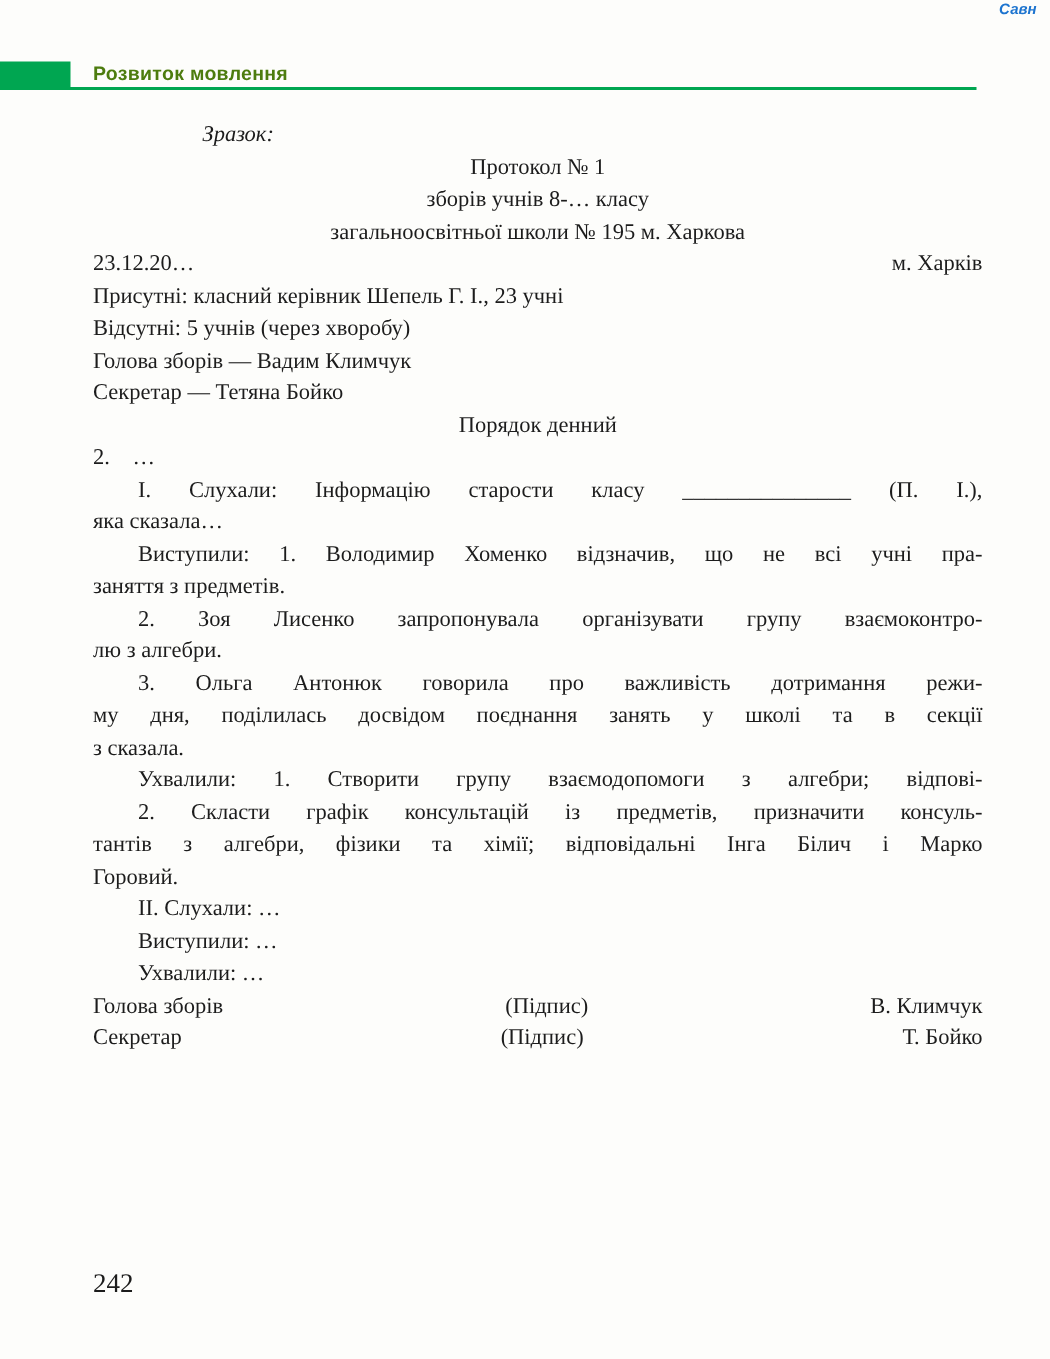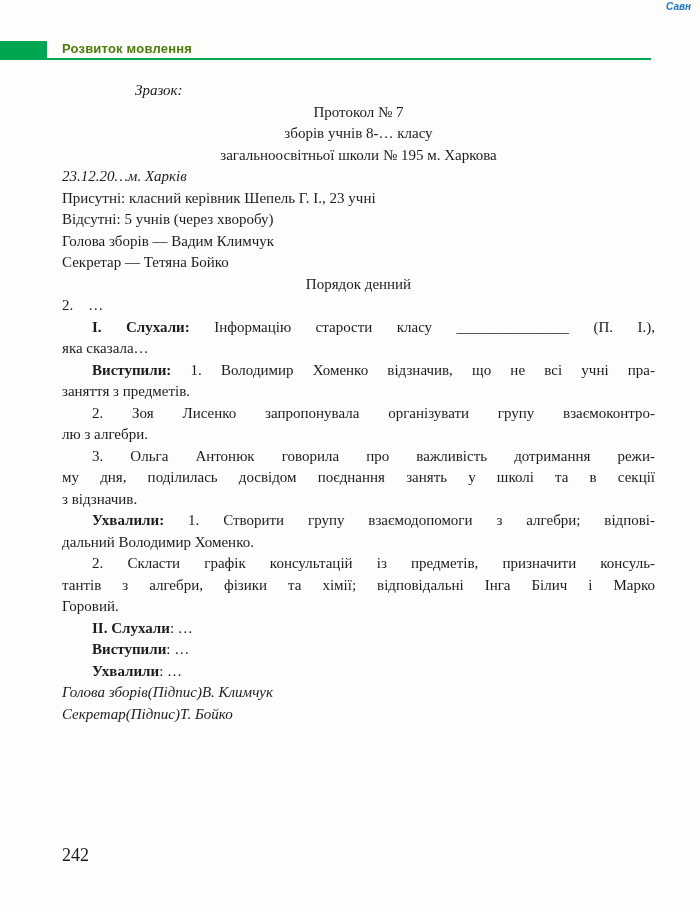--- a/index.html
+++ b/index.html
@@ -23,66 +23,65 @@
   }
   
   #doc{
     position:absolute;left:62px;top:80px;width:593px;
     font-size:15px;line-height:21.5px;
   }
   .line{min-height:21.5px;}
   .a-left{text-align:left;}
   .a-center{text-align:center;}
   .a-justify{text-align:justify;text-align-last:justify;}
-  .a-split{display:flex;font-style:italic;}
+  .a-split{display:flex;justify-content:space-between;}
   .ind{padding-left:30px;}
   .k-sample{padding-left:73px;font-style:italic;}
-  .b{font-weight:bold;}
+  .b{font-weight:normal;}
   .i{font-style:italic;}
   
   .page-num{
     position:absolute;left:62px;top:845px;font-size:18px;
   }
 </style>
 </head>
 <body>
 
 <div id="page">
   <div class="hdr-square" style="background: rgb(0, 166, 81);"></div>
   <div class="hdr-rule" style="background: rgb(0, 166, 81);"></div>
   <div class="hdr-label" style="color: #4d7c0f;">Розвиток мовлення</div>
 
   <div class="watermark">Савн</div>
 
   <div id="doc">
       <div class="line a-left k-sample"><span class="i">Зразок:</span></div>
-      <div class="line a-center"><span>Протокол № 7</span></div>
+      <div class="line a-center"><span>Протокол № 1</span></div>
       <div class="line a-center"><span>зборів учнів 8-… класу</span></div>
       <div class="line a-center"><span>загальноосвітньої школи № 195 м. Харкова</span></div>
       <div class="line a-split">
         <span>23.12.20…</span>
         <span>м. Харків</span>
       </div>
       <div class="line a-left"><span>Присутні: класний керівник Шепель Г. І., 23 учні</span></div>
       <div class="line a-left"><span>Відсутні: 5 учнів (через хворобу)</span></div>
       <div class="line a-left"><span>Голова зборів — Вадим Климчук</span></div>
       <div class="line a-left"><span>Секретар — Тетяна Бойко</span></div>
       <div class="line a-center"><span>Порядок денний</span></div>
       <div class="line a-left"><span>2.  …</span></div>
       <div class="line a-justify ind"><span class="b">І. Слухали:</span><span> Інформацію старости класу _______________ (П. І.),</span></div>
       <div class="line a-left"><span>яка сказала…</span></div>
       <div class="line a-justify ind"><span class="b">Виступили:</span><span> 1. Володимир Хоменко відзначив, що не всі учні пра-</span></div>
       <div class="line a-left"><span>заняття з предметів.</span></div>
       <div class="line a-justify ind"><span>2. Зоя Лисенко запропонувала організувати групу взаємоконтро-</span></div>
       <div class="line a-left"><span>лю з алгебри.</span></div>
       <div class="line a-justify ind"><span>3. Ольга Антонюк говорила про важливість дотримання режи-</span></div>
       <div class="line a-justify"><span>му дня, поділилась досвідом поєднання занять у школі та в секції</span></div>
-      <div class="line a-left"><span>з відзначив.</span></div>
+      <div class="line a-left"><span>з сказала.</span></div>
       <div class="line a-justify ind"><span class="b">Ухвалили:</span><span> 1. Створити групу взаємодопомоги з алгебри; відпові-</span></div>
-      <div class="line a-left"><span>дальний Володимир Хоменко.</span></div>
       <div class="line a-justify ind"><span>2. Скласти графік консультацій із предметів, призначити консуль-</span></div>
       <div class="line a-justify"><span>тантів з алгебри, фізики та хімії; відповідальні Інга Білич і Марко</span></div>
       <div class="line a-left"><span>Горовий.</span></div>
       <div class="line a-left ind"><span class="b">ІІ. Слухали</span><span>: …</span></div>
       <div class="line a-left ind"><span class="b">Виступили</span><span>: …</span></div>
       <div class="line a-left ind"><span class="b">Ухвалили</span><span>: …</span></div>
       <div class="line a-split">
         <span>Голова зборів</span>
         <span>(Підпис)</span>
         <span>В. Климчук</span>

